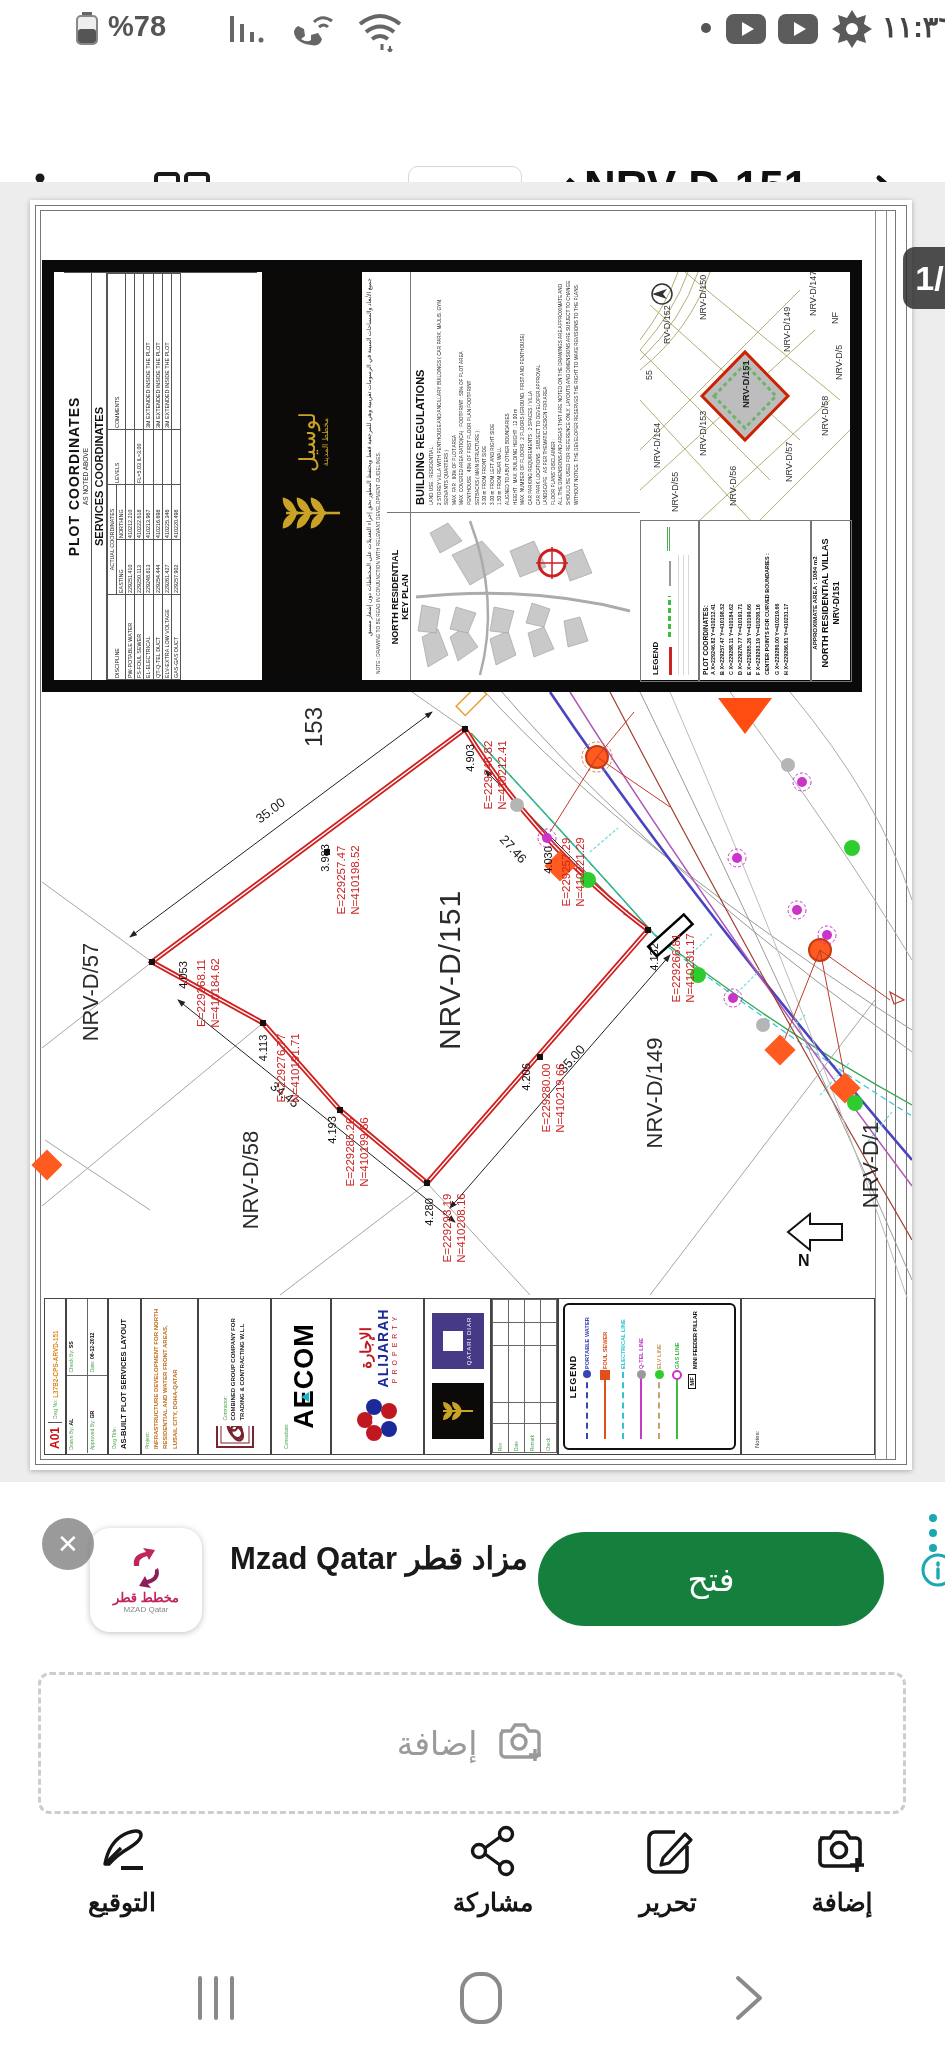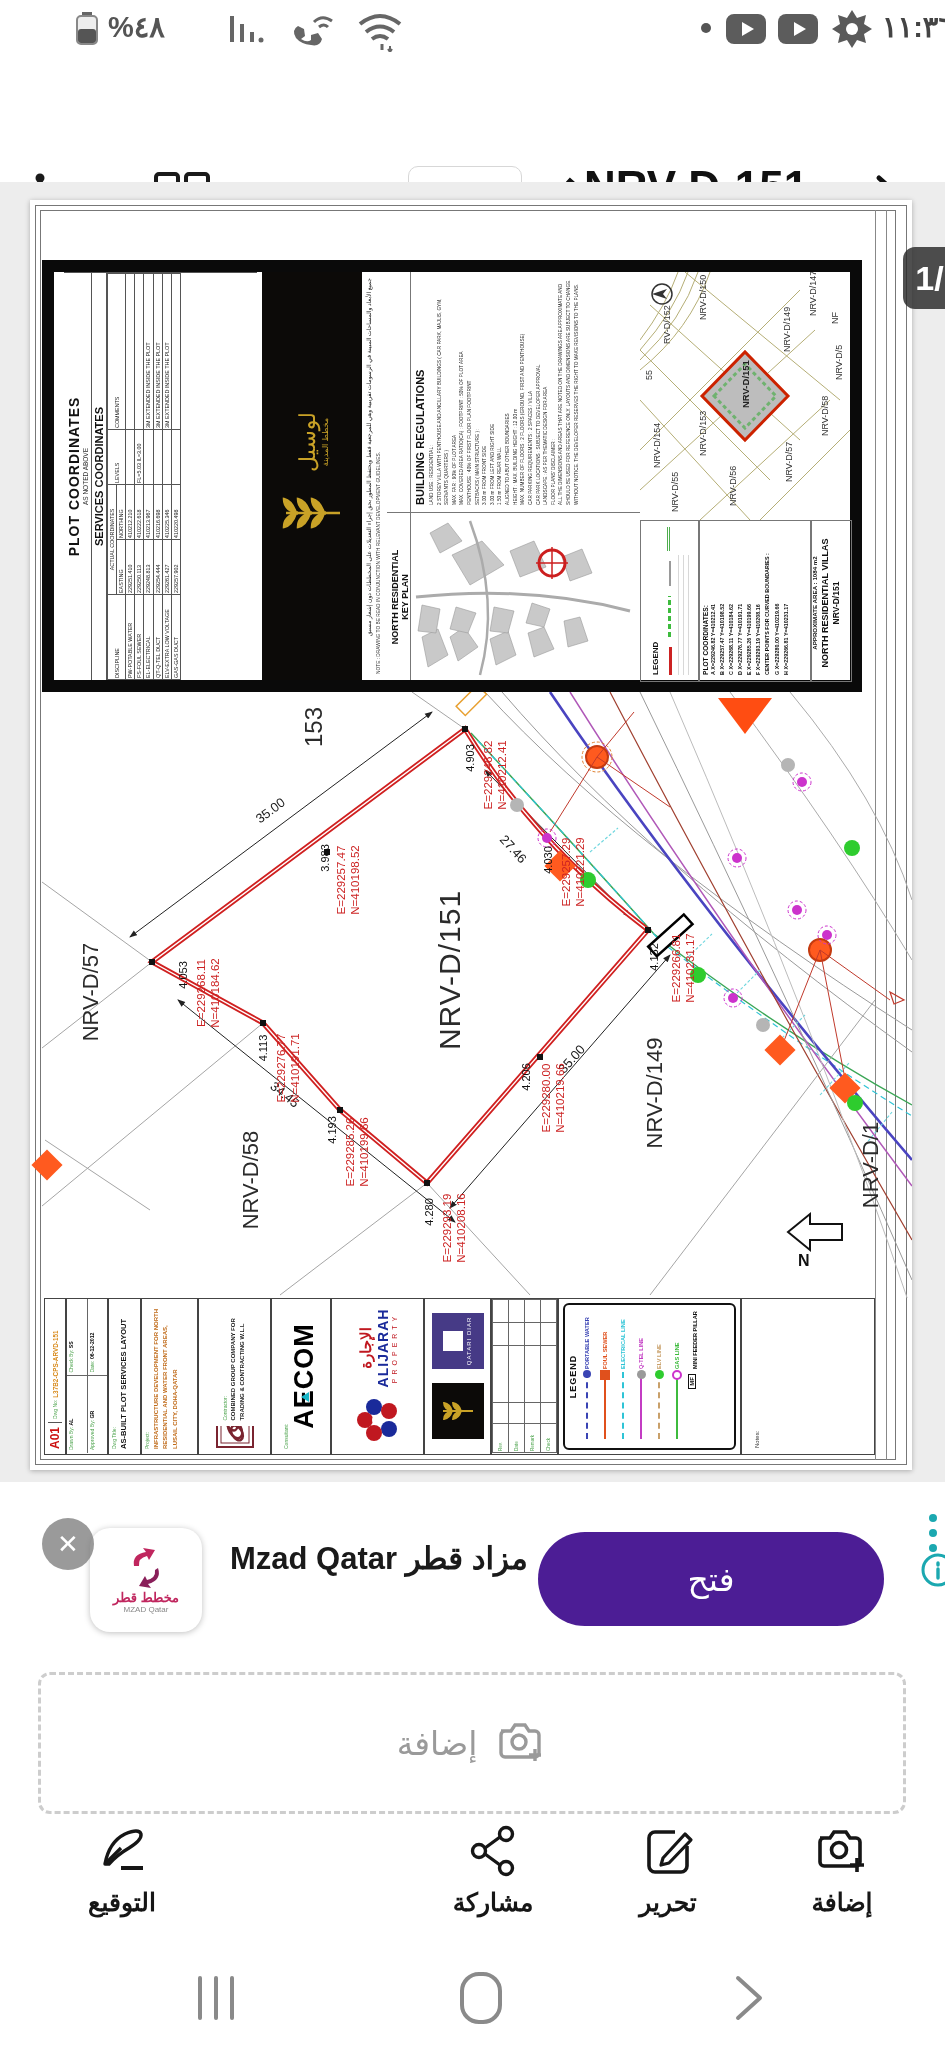--- a/index.html
+++ b/index.html
@@ -6,40 +6,40 @@
   #app{position:relative;width:945px;height:2048px;overflow:hidden;background:#fff;}
   .abs{position:absolute;}
   .docarea{background:#ededed;}
   .sheet{background:#fff;box-shadow:0 1px 5px rgba(0,0,0,.28);}
   .rotbox{position:absolute;overflow:hidden;}
   .rotin{transform-origin:0 0;transform:rotate(-90deg) translateX(-100%);}
   .cell{position:absolute;border:1.2px solid #444;background:#fff;box-sizing:border-box;}
   .tinyg{color:#4aa24a;font-size:5px;}
   svg text{font-family:"Liberation Sans",sans-serif;}
   .badge{background:rgba(40,40,40,.82);color:#fff;border-radius:12px;font-weight:bold;}
-  .pill-btn{background:#4c1d95;border-radius:80px;color:#fff;display:flex;align-items:center;justify-content:center;}
+  .pill-btn{background:#15803d;border-radius:80px;color:#fff;display:flex;align-items:center;justify-content:center;}
   .toolitem{position:absolute;display:flex;flex-direction:column;align-items:center;gap:10px;}
   .toolitem span{font-size:25px;color:#161616;font-weight:600;}
   table.svc{border-collapse:collapse;width:100%;}
   table.svc td,table.svc th{border:.5px solid #555;font-size:5.4px;font-weight:normal;padding:0 1px;color:#222;text-align:left;line-height:1.5;}
   .lgrow{display:flex;align-items:center;height:18px;}
   .lgline{flex:1;border-top:2px solid;margin:0 3px;position:relative;}
   .lglabel{width:58px;font-size:5.6px;font-weight:bold;}
 </style>
 </head>
 <body>
 <div id="app">
 
   <div class="abs" style="left:0;top:0;width:945px;height:56px;background:#fff;">
     <svg class="abs" style="left:74px;top:10px" width="26" height="36">
         <rect x="8" y="2" width="10" height="4" fill="#666"></rect>
         <rect x="3" y="6" width="20" height="28" rx="4" fill="#eee" stroke="#888" stroke-width="2"></rect>
         <rect x="4" y="19" width="18" height="14" rx="3" fill="#555"></rect>
       </svg>
-    <div class="abs" style="left:108px;top:10px;font-size:29px;font-weight:600;color:#555;">%٤٨</div>
+    <div class="abs" style="left:108px;top:10px;font-size:29px;font-weight:600;color:#555;">%78</div>
     <svg class="abs" style="left:228px;top:12px" width="52" height="34">
         <rect x="2" y="4" width="4" height="26" fill="#666"></rect>
         <rect x="12" y="12" width="4" height="18" fill="#666"></rect>
         <rect x="22" y="20" width="4" height="10" fill="#666"></rect>
         <circle cx="33" cy="28" r="2.5" fill="#666"></circle>
       </svg>
     <svg class="abs" style="left:288px;top:8px" width="56" height="40">
         <path d="M8 30 q-5 -8 2 -12 l6 3 l1 7 l-4 3 q6 4 10 1 l0 -5 l7 -2 l4 6 q-2 8 -11 6 q-10 -1 -15 -7z" fill="#666"></path>
         <path d="M26 14 q8 -8 18 -1" stroke="#666" stroke-width="3" fill="none"></path>
         <path d="M31 19 q5 -4 9 0" stroke="#666" stroke-width="3" fill="none"></path>

